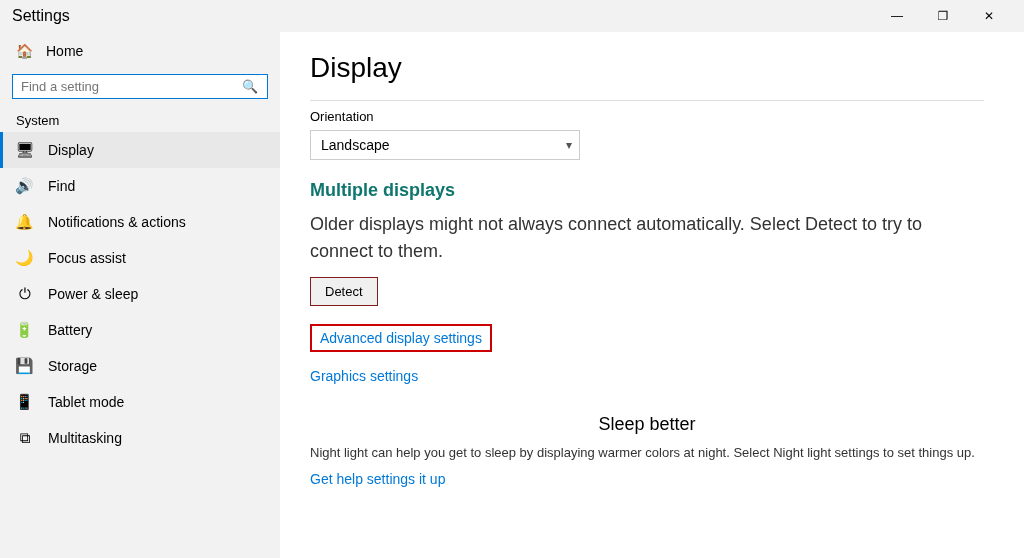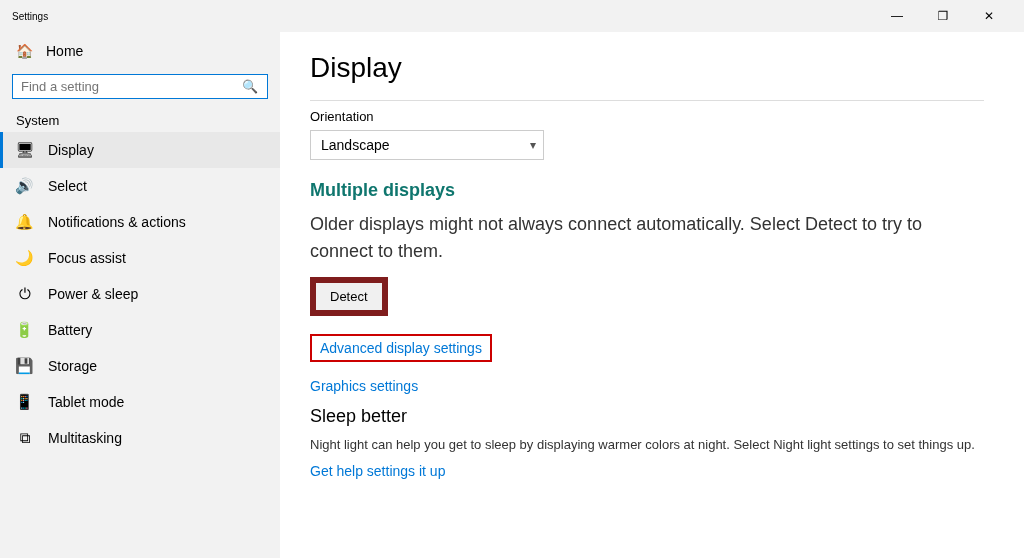--- a/index.html
+++ b/index.html
@@ -16,21 +16,21 @@
     .titlebar {
       background: #f2f2f2;
       height: 32px;
       display: flex;
       align-items: center;
       padding: 0 12px;
       justify-content: space-between;
       flex-shrink: 0;
     }
     .titlebar-title {
-      font-size: 10px;
+      font-size: 16px;
       color: #000;
     }
     .titlebar-controls {
       display: flex;
       gap: 0;
     }
     .titlebar-btn {
       width: 46px;
       height: 32px;
       display: flex;
@@ -128,21 +128,21 @@
       padding-top: 8px;
       margin-bottom: 12px;
     }
     .orientation-label {
       font-size: 13px;
       color: #000;
       margin-bottom: 6px;
     }
     .select-container {
       position: relative;
-      width: 234px;
+      width: 270px;
       margin-bottom: 20px;
     }
     .select-box {
       width: 100%;
       padding: 6px 32px 6px 10px;
       border: 1px solid #ccc;
       background: #fff;
       font-size: 14px;
       appearance: none;
       cursor: pointer;
@@ -173,21 +173,21 @@
     }
     .desc-text {
       font-size: 18px;
       color: #333;
       margin-bottom: 12px;
       line-height: 1.5;
       max-width: 700px;
     }
     .detect-btn {
       padding: 6px 14px;
-      border: 6px solid #7f1d1d;
+      border: 1px solid #7f1d1d;
       background: #f0f0f0;
       font-size: 13px;
       cursor: pointer;
       margin-bottom: 18px;
       color: #000;
     }
     .highlighted-link-box {
       border: 2px solid #cc0000;
       display: inline-block;
       padding: 4px 8px;
@@ -197,27 +197,28 @@
       color: #0078d7;
       text-decoration: none;
       font-size: 14px;
     }
     .graphics-link {
       color: #0078d7;
       cursor: pointer;
       font-size: 14px;
       text-decoration: none;
       display: inline-block;
-      margin-bottom: 12px;
+      margin-bottom: 30px;
     }
     .sleep-heading {
       font-size: 18px;
       font-weight: 400;
       color: #000;
       margin-bottom: 8px;
+      text-align: center;
     }
     .sleep-desc {
       font-size: 13px;
       color: #333;
       line-height: 1.5;
       max-width: 700px;
       margin-bottom: 8px;
     }
   </style>
 </head>
@@ -244,21 +245,21 @@
         <span style="color:#555;font-size:13px;">🔍</span>
       </div>
     </div>
     <div class="section-label">System</div>
     <div class="nav-item active">
       <span class="nav-icon">🖥</span>
       <span class="nav-label">Display</span>
     </div>
     <div class="nav-item">
       <span class="nav-icon">🔊</span>
-      <span class="nav-label">Select</span>
+      <span class="nav-label">Find</span>
     </div>
     <div class="nav-item">
       <span class="nav-icon">🔔</span>
       <span class="nav-label">Notifications &amp; actions</span>
     </div>
     <div class="nav-item">
       <span class="nav-icon">🌙</span>
       <span class="nav-label">Focus assist</span>
     </div>
     <div class="nav-item">

